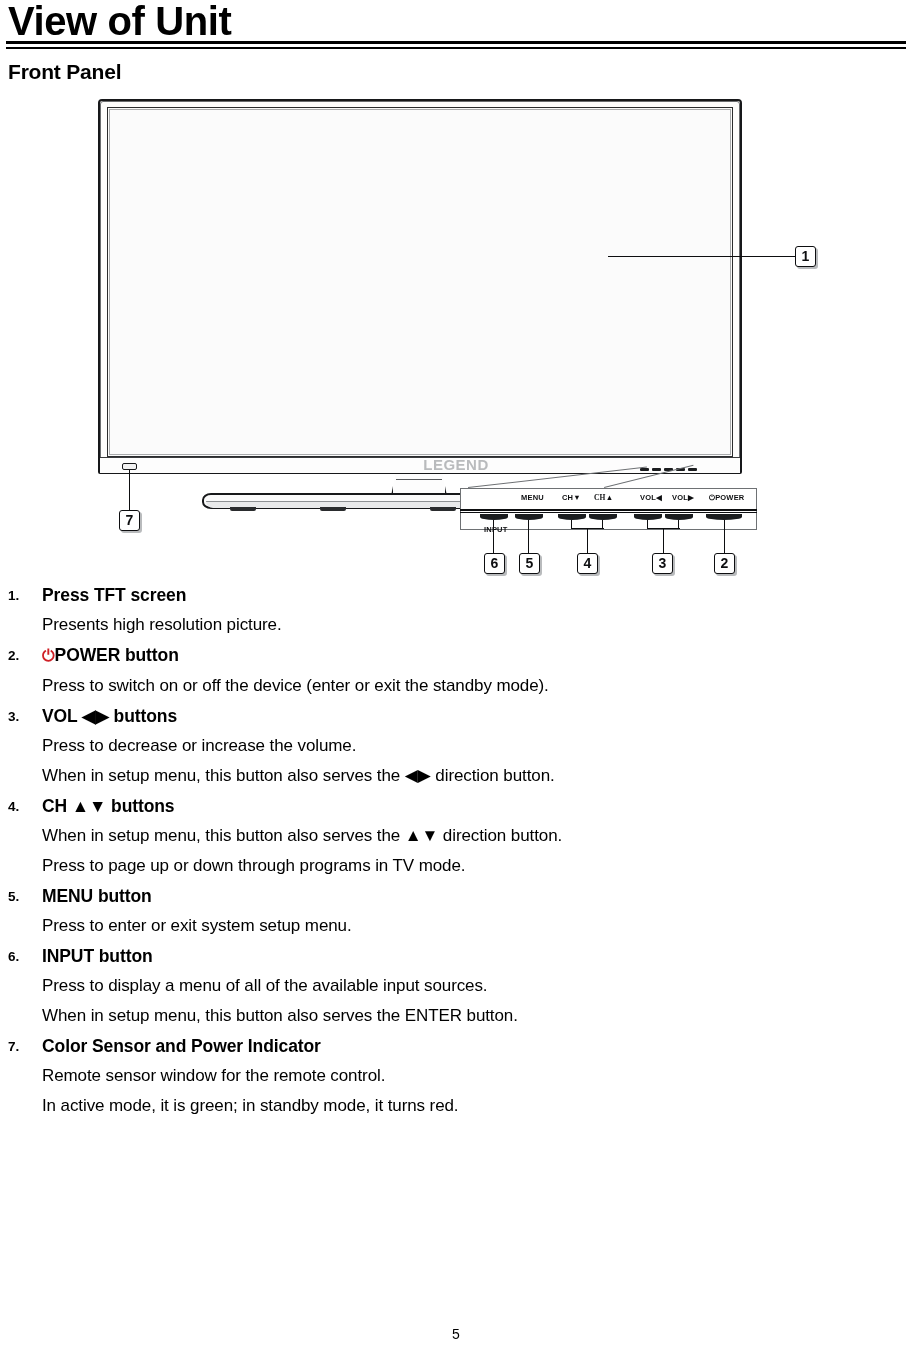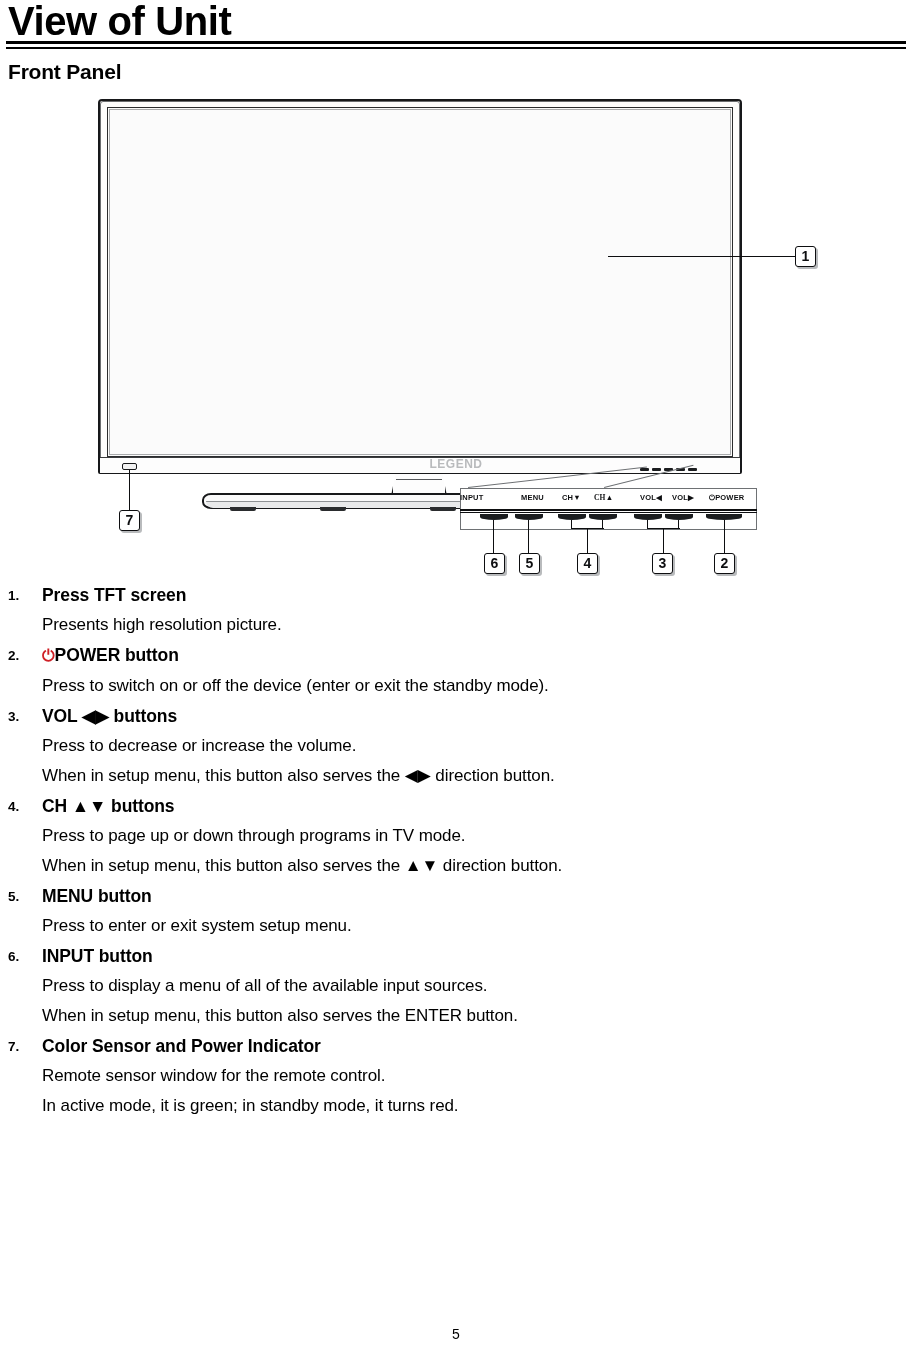--- a/index.html
+++ b/index.html
@@ -109,21 +109,21 @@
     height: 16px;
     background: #fdfdfd;
     border-top: 1px solid #3a3c3e;
     box-sizing: border-box;
   }
   .tv-logo {
     position: absolute;
     left: 0; right: 0;
     top: 364px;
     text-align: center;
-    font-size: 12px;
+    font-size: 15px;
     font-weight: bold;
     letter-spacing: 0.5px;
     color: #b9bbbd;
     line-height: 11px;
   }
   
   .remote-sensor {
     position: absolute;
     left: 122px;
     top: 368px;
@@ -363,21 +363,21 @@
   <div class="callout" style="left:795px;top:151px;">1</div>
 
   <div class="leader-v" style="left:129px;top:375px;height:42px;"></div>
   <div class="callout" style="left:119px;top:415px;">7</div>
 </div>
 
 <div class="detail-panel"></div>
 <div class="detail-rule a"></div>
 <div class="detail-rule b"></div>
 
-<div class="detail-label" style="left:460px;">INPUT</div>
+<div class="detail-label" style="left:484px;margin-top:32px;">INPUT</div>
 <div class="detail-label" style="left:521px;">MENU</div>
 <div class="detail-label" style="left:562px;">CH▼</div>
 <div class="detail-label" style="left:594px;font-family:Liberation Serif, serif;">CH▲</div>
 <div class="detail-label" style="left:640px;">VOL◀</div>
 <div class="detail-label" style="left:672px;">VOL▶</div>
 <div class="detail-label" style="left:709px;">⏻POWER</div>
 
 <div class="cap" style="left:480px;width:28px;"></div>
 <div class="cap" style="left:515px;width:28px;"></div>
 <div class="cap" style="left:558px;width:28px;"></div>
@@ -433,22 +433,22 @@
     </div>
     <div class="item-body">Press to decrease or increase the volume.</div>
     <div class="item-body">When in setup menu, this button also serves the ◀▶ direction button.</div>
   </div>
 
   <div class="item">
     <div class="item-head">
       <span class="item-num">4.</span>
       <span>CH ▲▼ buttons</span>
     </div>
+    <div class="item-body">When in setup menu, this button also serves the ▲▼ direction button.</div>
     <div class="item-body">Press to page up or down through programs in TV mode.</div>
-    <div class="item-body">When in setup menu, this button also serves the ▲▼ direction button.</div>
   </div>
 
   <div class="item">
     <div class="item-head">
       <span class="item-num">5.</span>
       <span>MENU button</span>
     </div>
     <div class="item-body">Press to enter or exit system setup menu.</div>
   </div>
 

